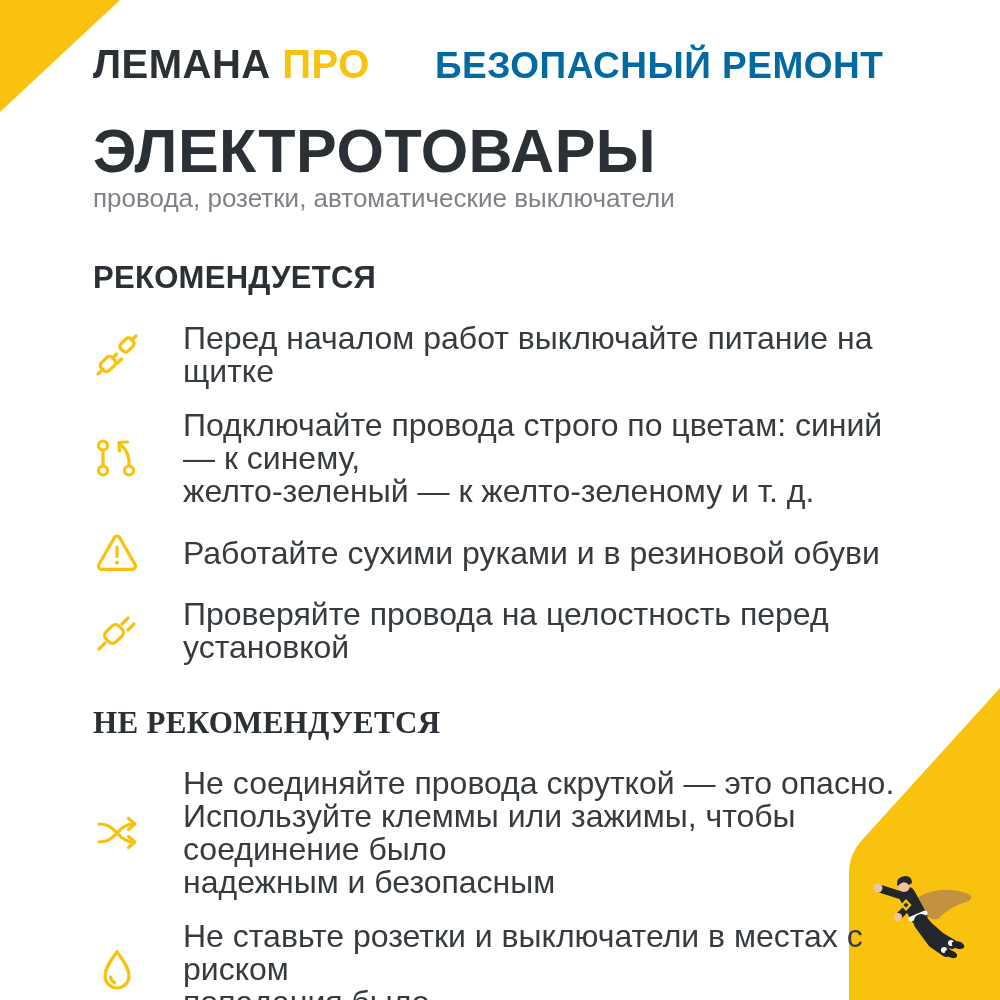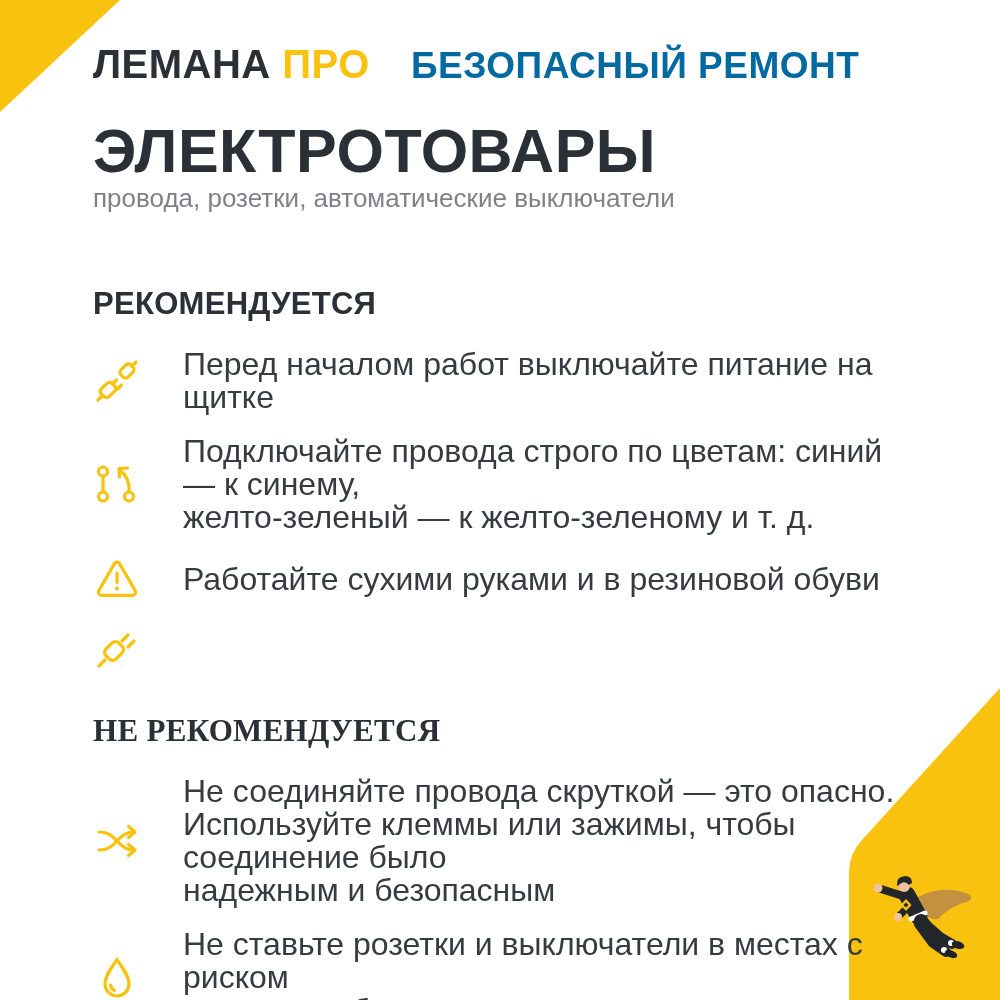--- a/index.html
+++ b/index.html
@@ -6,28 +6,28 @@
   body{
     width:1000px;height:1000px;position:relative;overflow:hidden;
     background:#ffffff;
     font-family:"Liberation Sans", sans-serif;
     color:#33383d;
   }
   .corner{position:absolute;pointer-events:none;}
   .corner-tl{top:0;left:0;width:130px;height:120px;}
   .corner-br{bottom:0;right:0;width:1000px;height:1000px;top:0;left:0;}
   .content{position:relative;z-index:2;padding:42px 90px 0 93px;}
-  .top-header{display:flex;align-items:baseline;gap:41px;}
+  .top-header{display:flex;align-items:baseline;gap:65px;}
   .logo{font-size:40px;font-weight:800;letter-spacing:.5px;color:#2b3036;white-space:nowrap;}
   .logo .accent{color:#f8c20e;}
   .program-title{font-size:37px;font-weight:800;letter-spacing:.5px;color:#0369a1;white-space:nowrap;}
   .page-title{margin-top:32px;font-size:61px;font-weight:800;letter-spacing:.5px;color:#2b3036;line-height:1.05;}
   .page-subtitle{margin-top:0;font-size:26px;color:#7e8287;line-height:1.2;}
   .section-heading{font-size:31px;font-weight:800;letter-spacing:.3px;color:#2b3036;}
-  .section-heading.first{margin-top:72px;}
+  .section-heading.first{margin-top:46px;}
   .section-heading.second{margin-top:41px;font-family:Liberation Serif, serif;}
   .items{margin-top:26px;}
   .item{display:flex;align-items:center;margin-bottom:21px;}
   .item .icon-box{flex:0 0 48px;width:48px;height:48px;margin-right:42px;}
   .item .icon-box svg{display:block;width:48px;height:48px;}
   .item .item-text{font-size:32px;line-height:33px;color:#363b40;white-space:pre-line;max-width:730px;}
   .ic{stroke:#f9c20a;stroke-width:3.2;fill:none;stroke-linecap:round;stroke-linejoin:round;}
   .ic-fill{fill:#f9c20a;stroke:none;}
 </style>
 </head>
@@ -130,20 +130,21 @@
 
     <div class="item">
       <span class="icon-box">
         <svg viewBox="0 0 48 48">
           <rect class="ic" x="-9" y="-7" width="18" height="14" rx="4.5" transform="translate(21 27) rotate(-45)"></rect>
           <path class="ic" d="M6,42 L12,36"></path>
           <path class="ic" d="M29,17 L35,11"></path>
           <path class="ic" d="M35,23 L41,17"></path>
         </svg>
       </span>
+      <span class="item-text">Проверяйте провода на целостность перед установкой</span>
     </div>
 
   </div>
 
   <div class="section-heading second">НЕ РЕКОМЕНДУЕТСЯ</div>
 
   <div class="items">
 
     <div class="item">
       <span class="icon-box">

